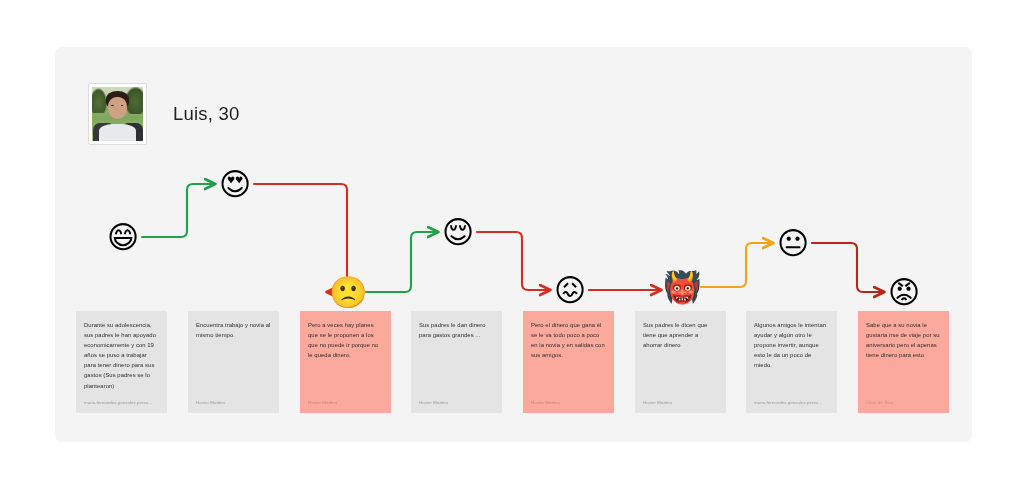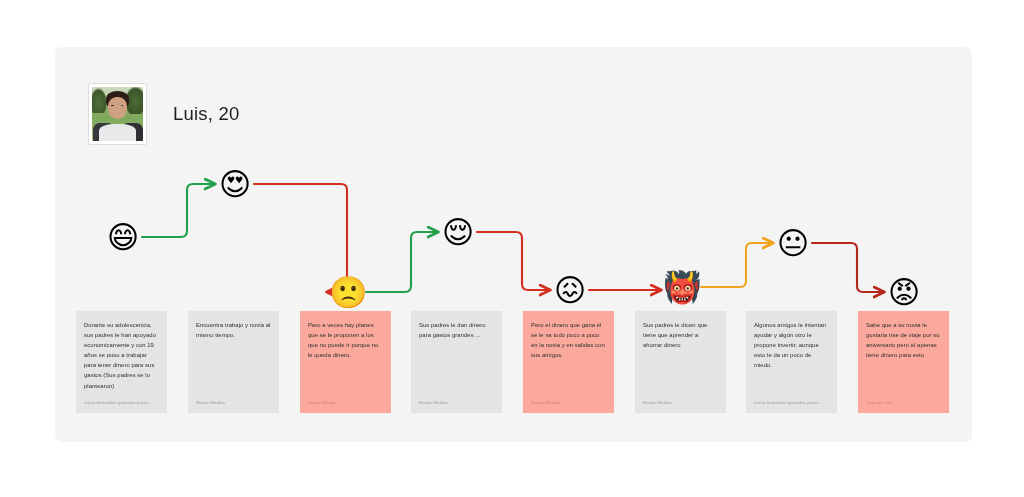--- a/index.html
+++ b/index.html
@@ -179,21 +179,21 @@
           <div class="tree-r"></div>
           <div class="jacket-l"></div>
           <div class="jacket-r"></div>
           <div class="shirt"></div>
           <div class="hair"></div>
           <div class="face"></div>
           <div class="eye-l"></div>
           <div class="eye-r"></div>
         </div>
       </div>
-      <div class="persona-name">Luis, 20</div>
+      <div class="persona-name">Luis, 30</div>
     </div>
 
     <svg class="journey-svg" viewBox="0 0 917 395" preserveAspectRatio="none">
       <defs>
         <marker id="ah-green" markerWidth="7" markerHeight="7" refX="5.4" refY="3" orient="auto">
           <path d="M0.6,0.6 L5.6,3 L0.6,5.4" fill="none" stroke="#22a14a" stroke-width="1.3" stroke-linecap="round" stroke-linejoin="round"></path>
         </marker>
         <marker id="ah-red" markerWidth="7" markerHeight="7" refX="5.4" refY="3" orient="auto">
           <path d="M0.6,0.6 L5.6,3 L0.6,5.4" fill="none" stroke="#d32f20" stroke-width="1.3" stroke-linecap="round" stroke-linejoin="round"></path>
         </marker>

